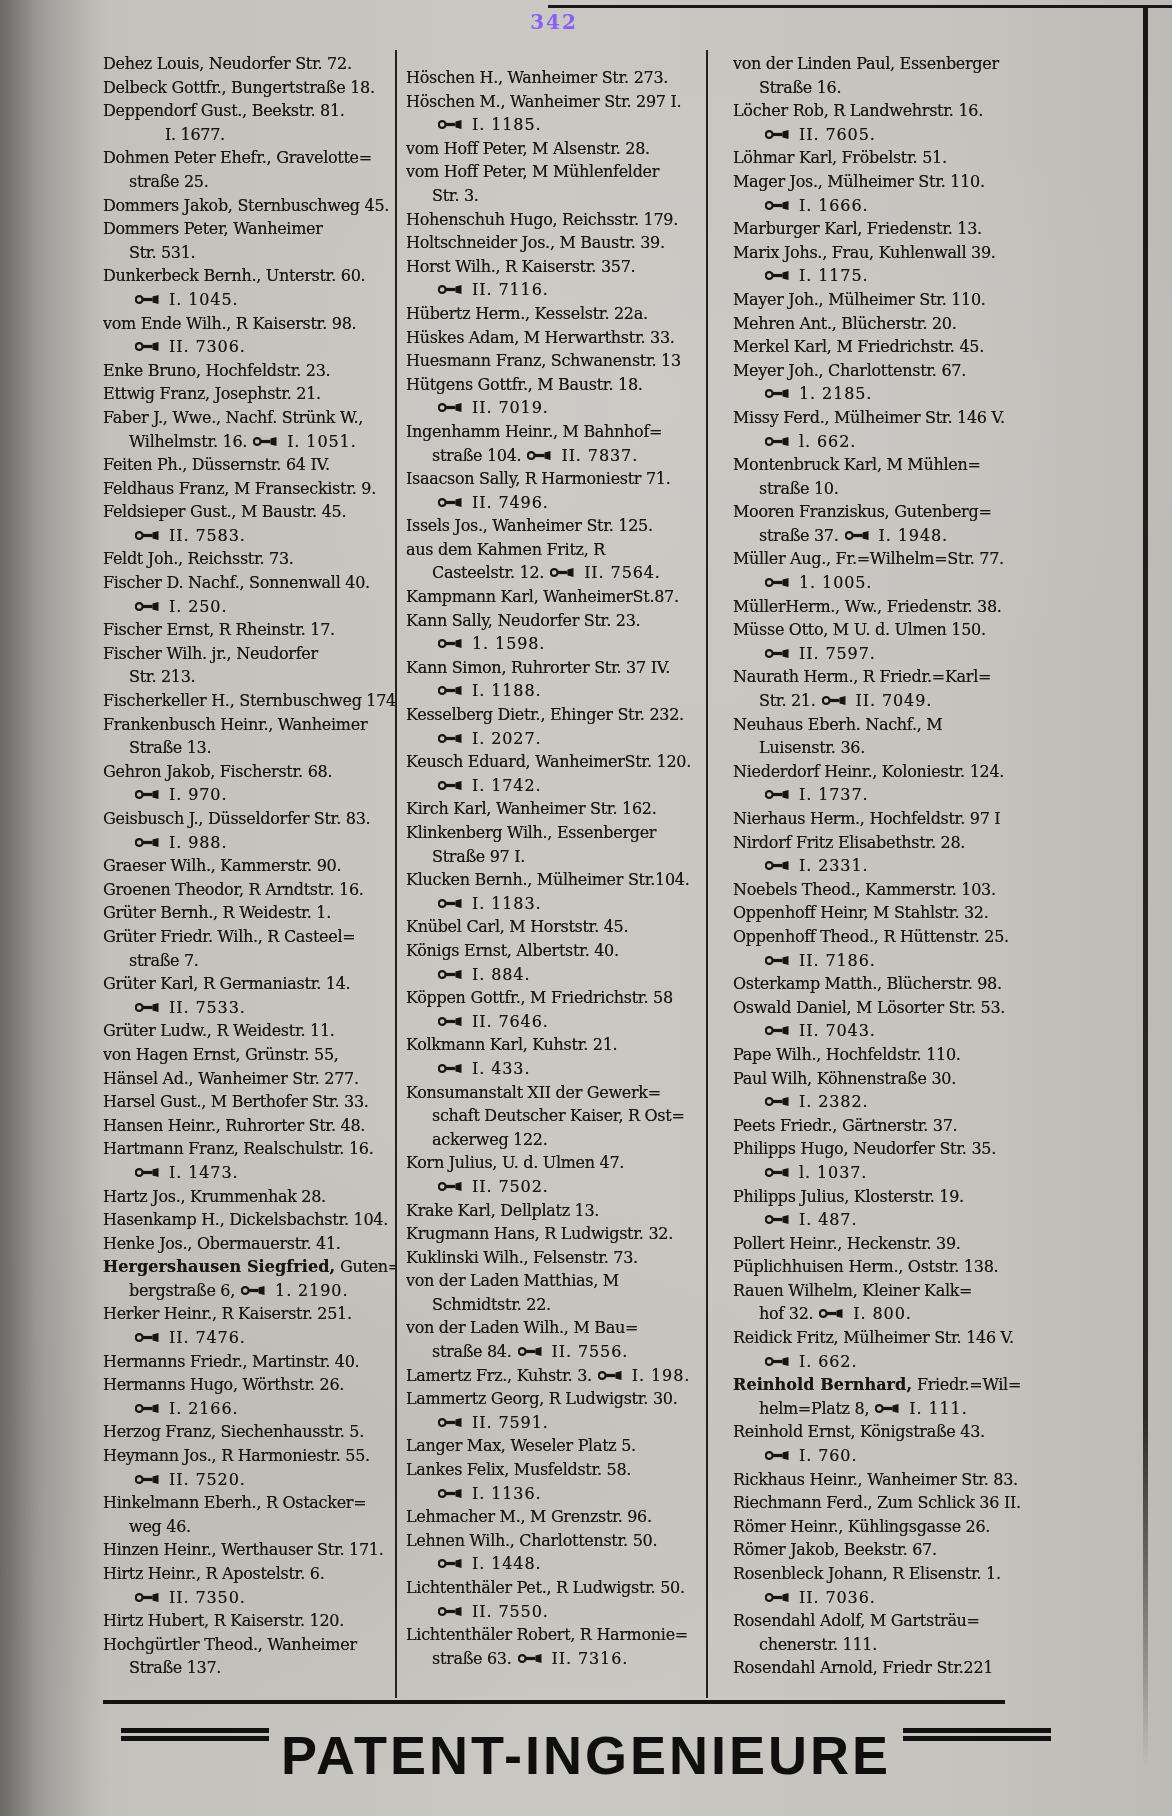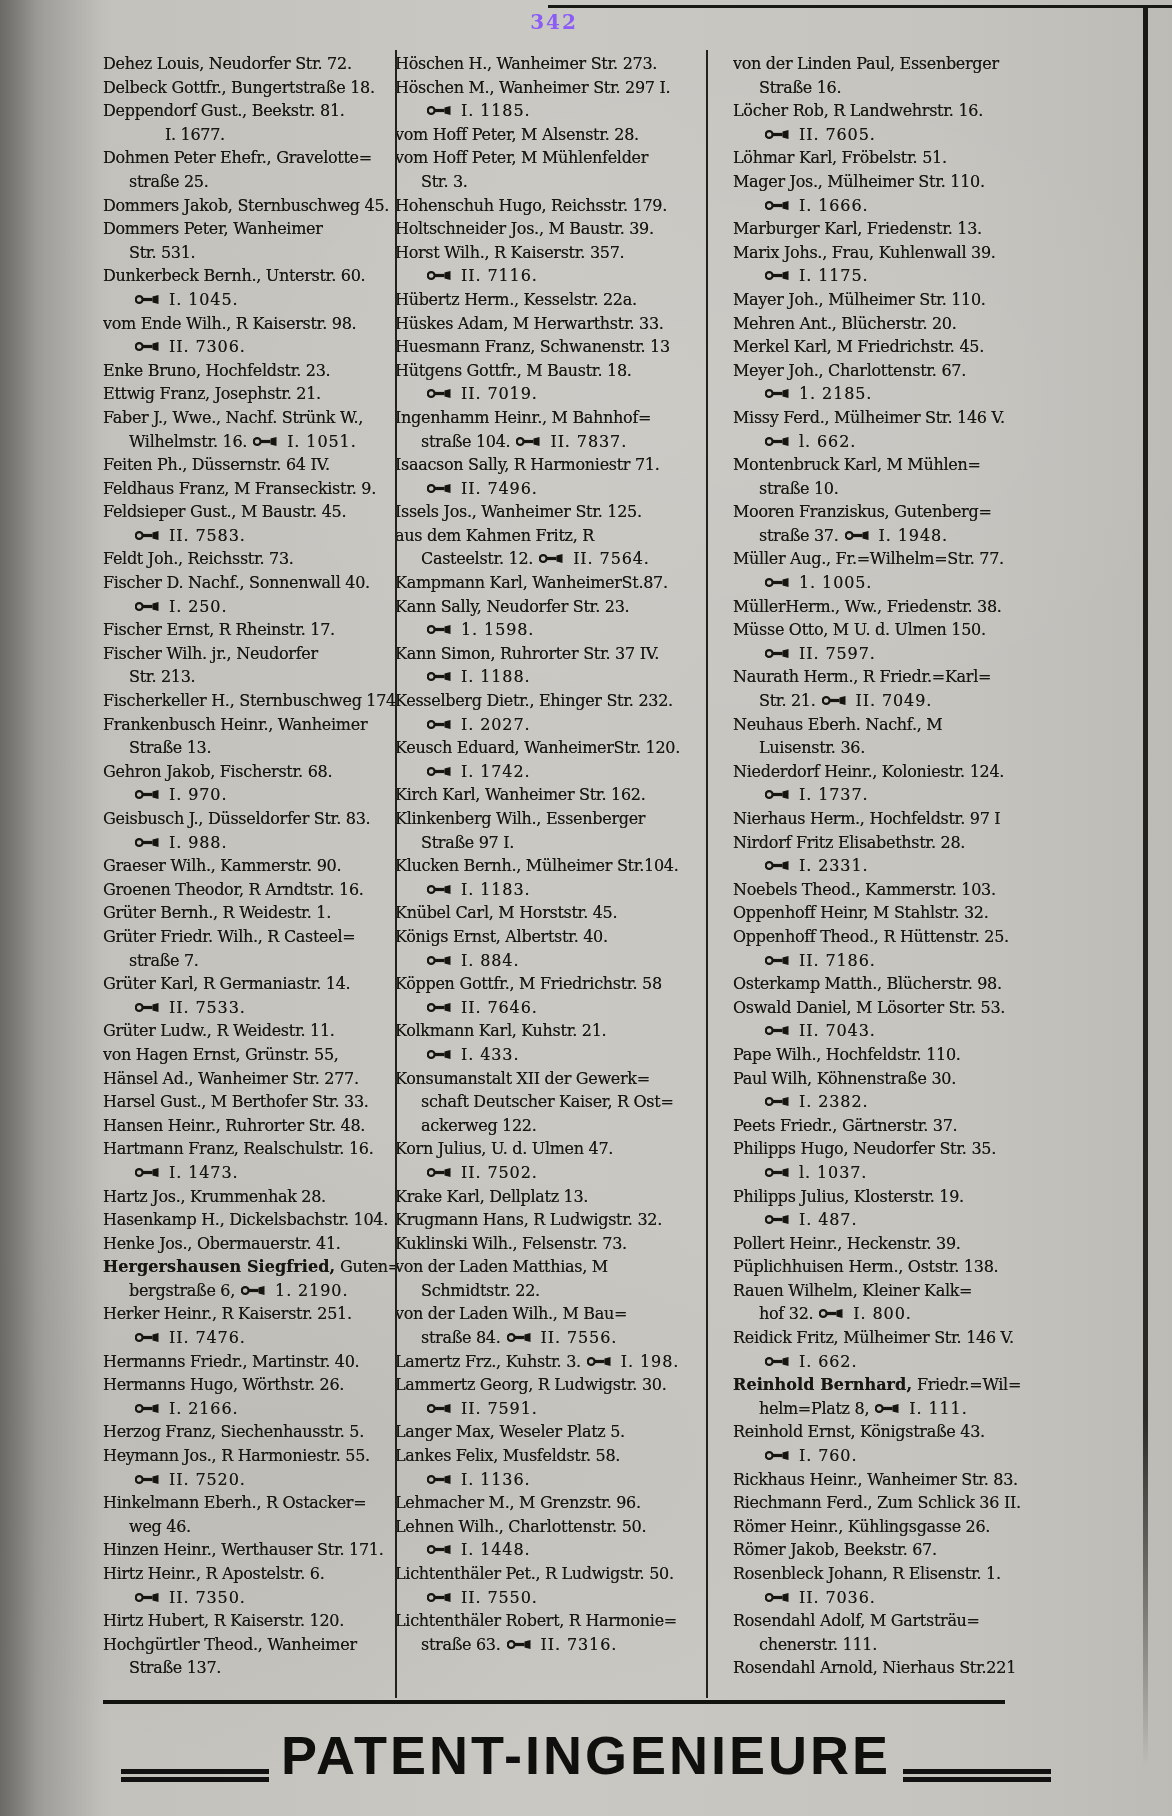--- a/index.html
+++ b/index.html
@@ -14,35 +14,35 @@
   .binding-shadow{position:absolute;left:0;top:0;width:110px;height:1816px;
     background:linear-gradient(90deg,rgba(40,40,36,0.35),rgba(40,40,36,0.12) 45px,transparent 100%);}
   .toprule{position:absolute;top:5px;left:548px;width:624px;height:3px;background:#181816;}
   .rightrule{position:absolute;top:5px;left:1143px;width:5px;height:1762px;
     background:linear-gradient(#181816,#2a2a26 80%,rgba(24,24,22,0));}
   .pageno{position:absolute;top:10px;left:103px;width:902px;text-align:center;
     font-size:20px;font-weight:bold;letter-spacing:2px;color:#8b5cf6;}
   .cols{position:absolute;top:52px;left:103px;display:flex;}
   .col{box-sizing:border-box;}
   .c1{width:292px;}
-  .c2{width:327px;}
+  .c2{width:327px;padding-left:11px;margin-top:14px;}
   .c3{width:360px;padding-left:11px;}
   .divider{position:absolute;top:50px;height:1648px;width:2px;background:#23221d;}
   .d1{left:395px;}
   .d2{left:706px;}
   .line{white-space:nowrap;overflow:hidden;font-size:16px;line-height:23.6px;letter-spacing:-0.3px;
     text-shadow:0 0 0.4px rgba(23,22,15,0.65);}
   .ind1{padding-left:26px;}
   .ind2{padding-left:62px;}
   .bname{font-weight:bold;letter-spacing:0.1px;}
   .pnum{letter-spacing:0.9px;}
   .phone{display:inline-block;width:25px;height:11px;margin:0 9px 0 6px;}
   .phone svg{display:block;}
   .footrule{position:absolute;left:103px;top:1700px;width:902px;height:4px;background:#12120f;}
-  .banner{position:absolute;left:86px;top:1728px;width:1000px;display:flex;align-items:flex-end;justify-content:center;gap:12px;}
+  .banner{position:absolute;left:86px;top:1728px;width:1000px;display:flex;align-items:flex-start;justify-content:center;gap:12px;}
   .brule{width:148px;height:13px;border-top:5px solid #111;border-bottom:5px solid #111;box-sizing:border-box;}
   .btext{font-family:"Liberation Sans",sans-serif;font-weight:bold;font-size:54px;letter-spacing:3px;
     color:#0f0f0d;line-height:1;}
 </style>
 </head>
 <body>
 
 <div class="binding-shadow"></div>
 <div class="toprule"></div>
 <div class="rightrule"></div>
@@ -746,21 +746,21 @@
               <circle cx="4.2" cy="5.5" r="3.4" fill="none" stroke="#16150f" stroke-width="2.2"></circle>
               <rect x="7" y="3.9" width="10.5" height="3.2" fill="#16150f"></rect>
               <path d="M17.5 2.4 L23.5 0.9 L23.5 10.1 L17.5 8.6 Z" fill="#16150f"></path>
             </svg></span><span class="pnum">II. 7036.</span></div>
       </div>
       <div>
         <div class="line"><span>Rosendahl Adolf, M Gartsträu=</span></div>
         <div class="line ind1"><span>chenerstr. 111.</span></div>
       </div>
       <div>
-        <div class="line"><span>Rosendahl Arnold, Nierhaus Str.221</span></div>
+        <div class="line"><span>Rosendahl Arnold, Friedr Str.221</span></div>
       </div>
     </div>
   </div>
 
 <div class="divider d1"></div>
 <div class="divider d2"></div>
 
 <div class="footrule"></div>
 
 <div class="banner">

